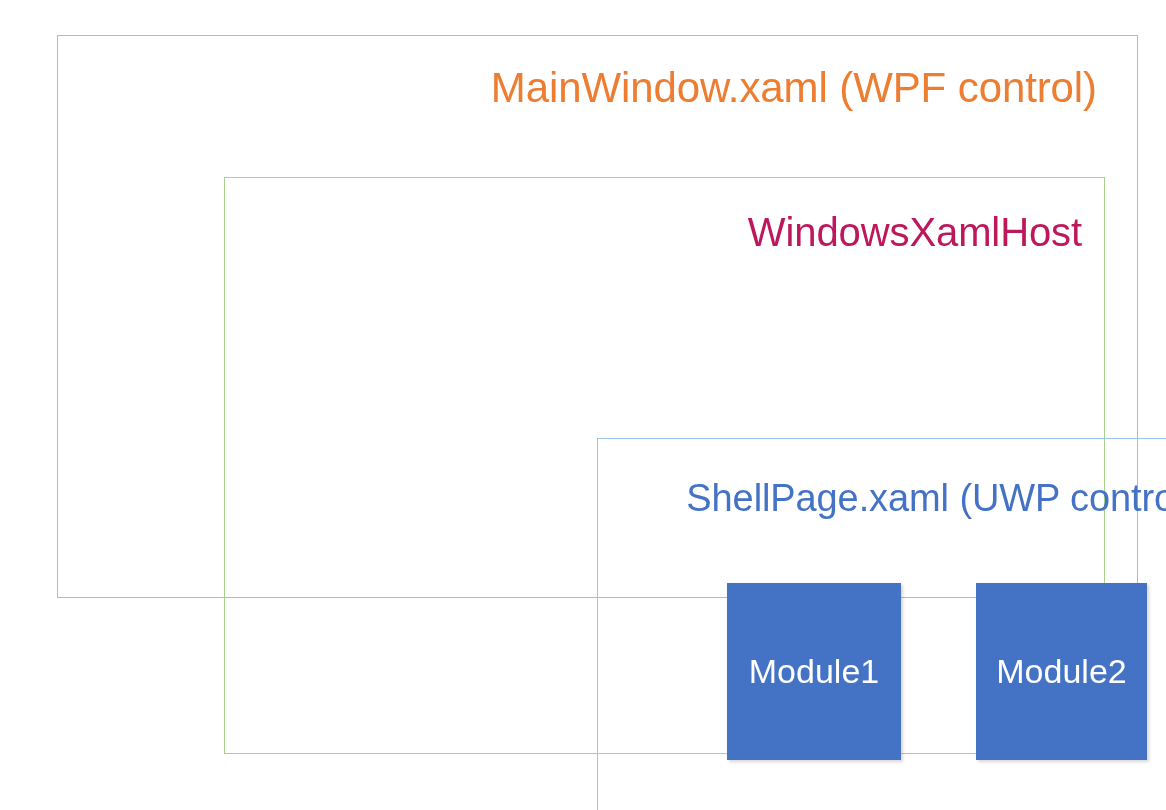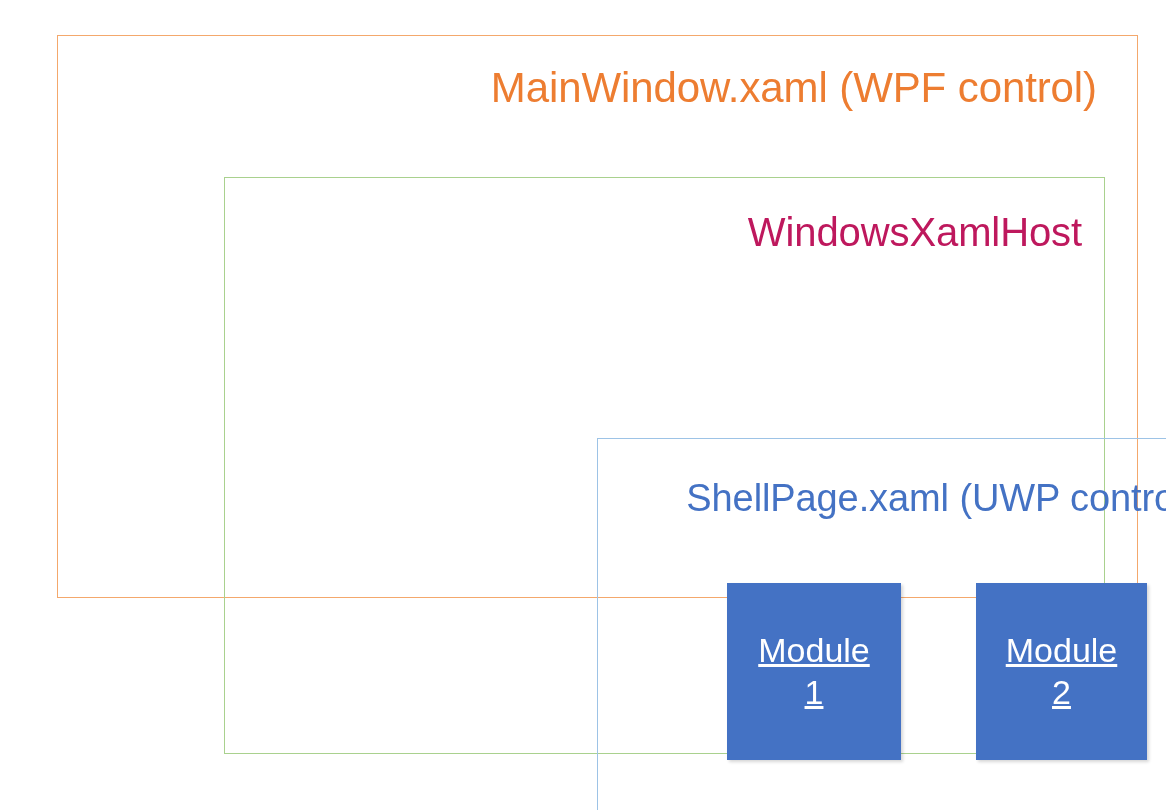--- a/index.html
+++ b/index.html
@@ -98,28 +98,27 @@
     height: 177px;
   }
 
   .module {
     position: absolute;
     top: 0;
     height: 177px;
     background: #4472C4;
     box-shadow: 2px 2px 3px rgba(0, 0, 0, 0.16);
     display: flex;
-    flex-direction: column;
+    flex-direction: row;
     align-items: center;
     justify-content: center;
     color: #ffffff;
     font-size: 34px;
     line-height: 1.22;
     text-align: left;
-    text-decoration: underline;
   }
 
   .module-1 { left: 0px;   width: 174px; }
   .module-2 { left: 249px; width: 171px; }
 
   .module-name,
   .module-number {
     display: block;
   }
 </style>

